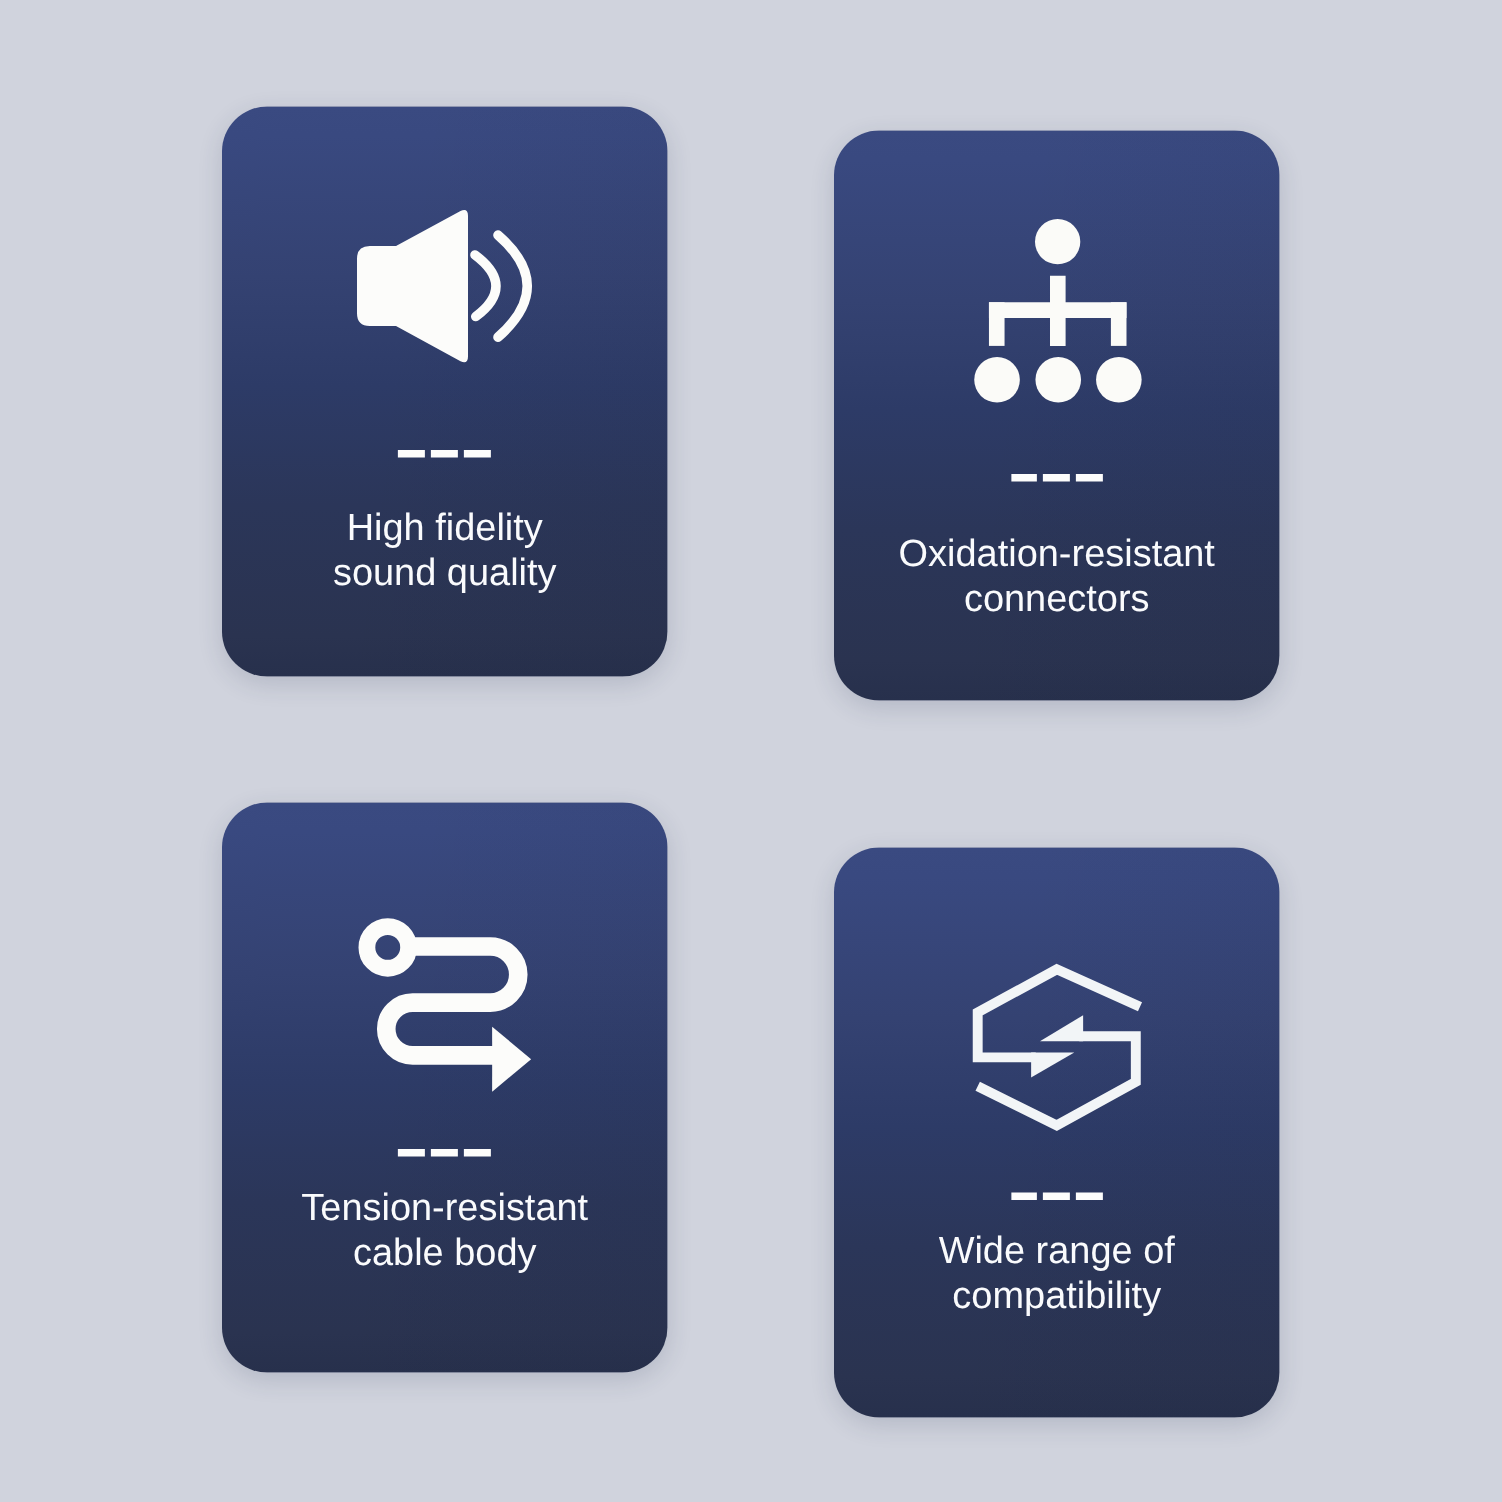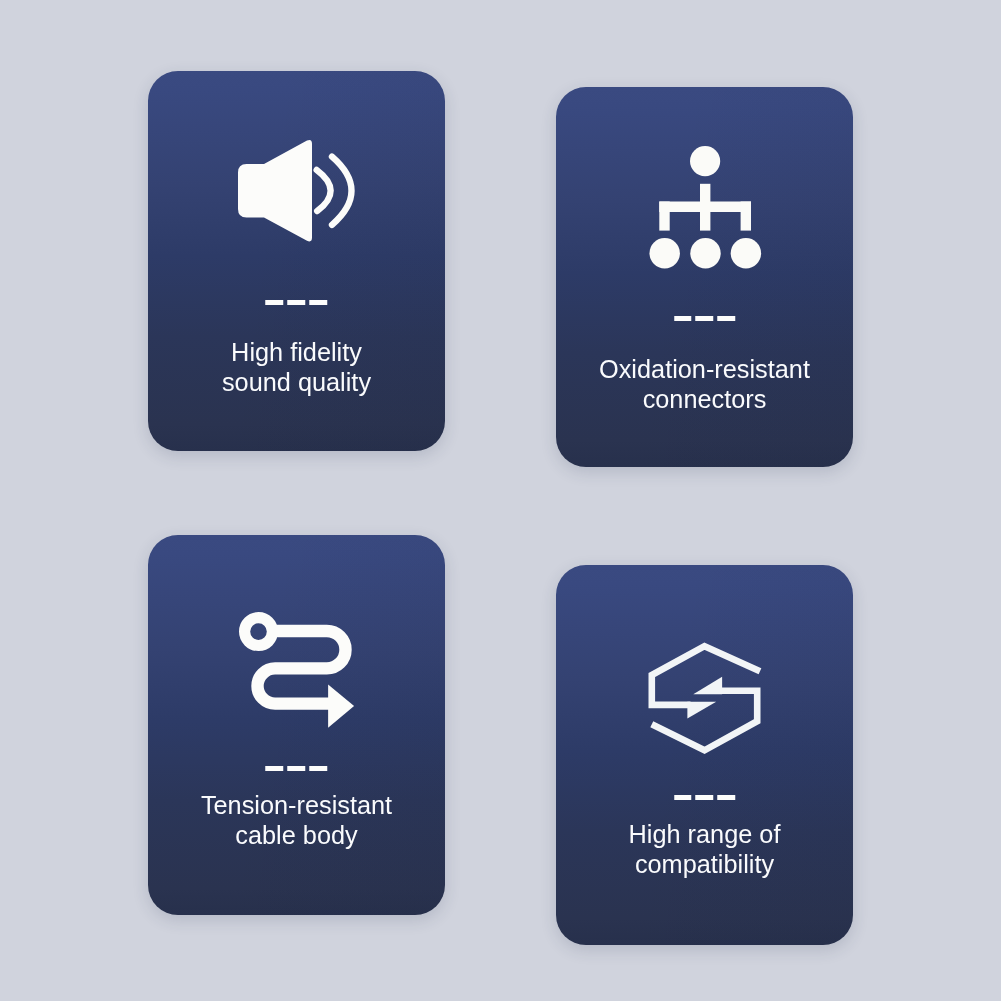--- a/index.html
+++ b/index.html
@@ -124,17 +124,17 @@
         </g>
         <path d="M47.8 57.2 L76.6 39.8 L76.6 57.2 Z" fill="#f2f5f7"></path>
         <path d="M70.7 64.7 L41.9 81.4 L41.9 64.7 Z" fill="#f2f5f7"></path>
       </svg>
     </div>
     <div class="divider">
         <i></i>
         <i></i>
         <i></i>
       </div>
-    <div class="caption">High range of
+    <div class="caption">Wide range of
 compatibility</div>
   </div>
 
 </div>
 
 </body></html>

